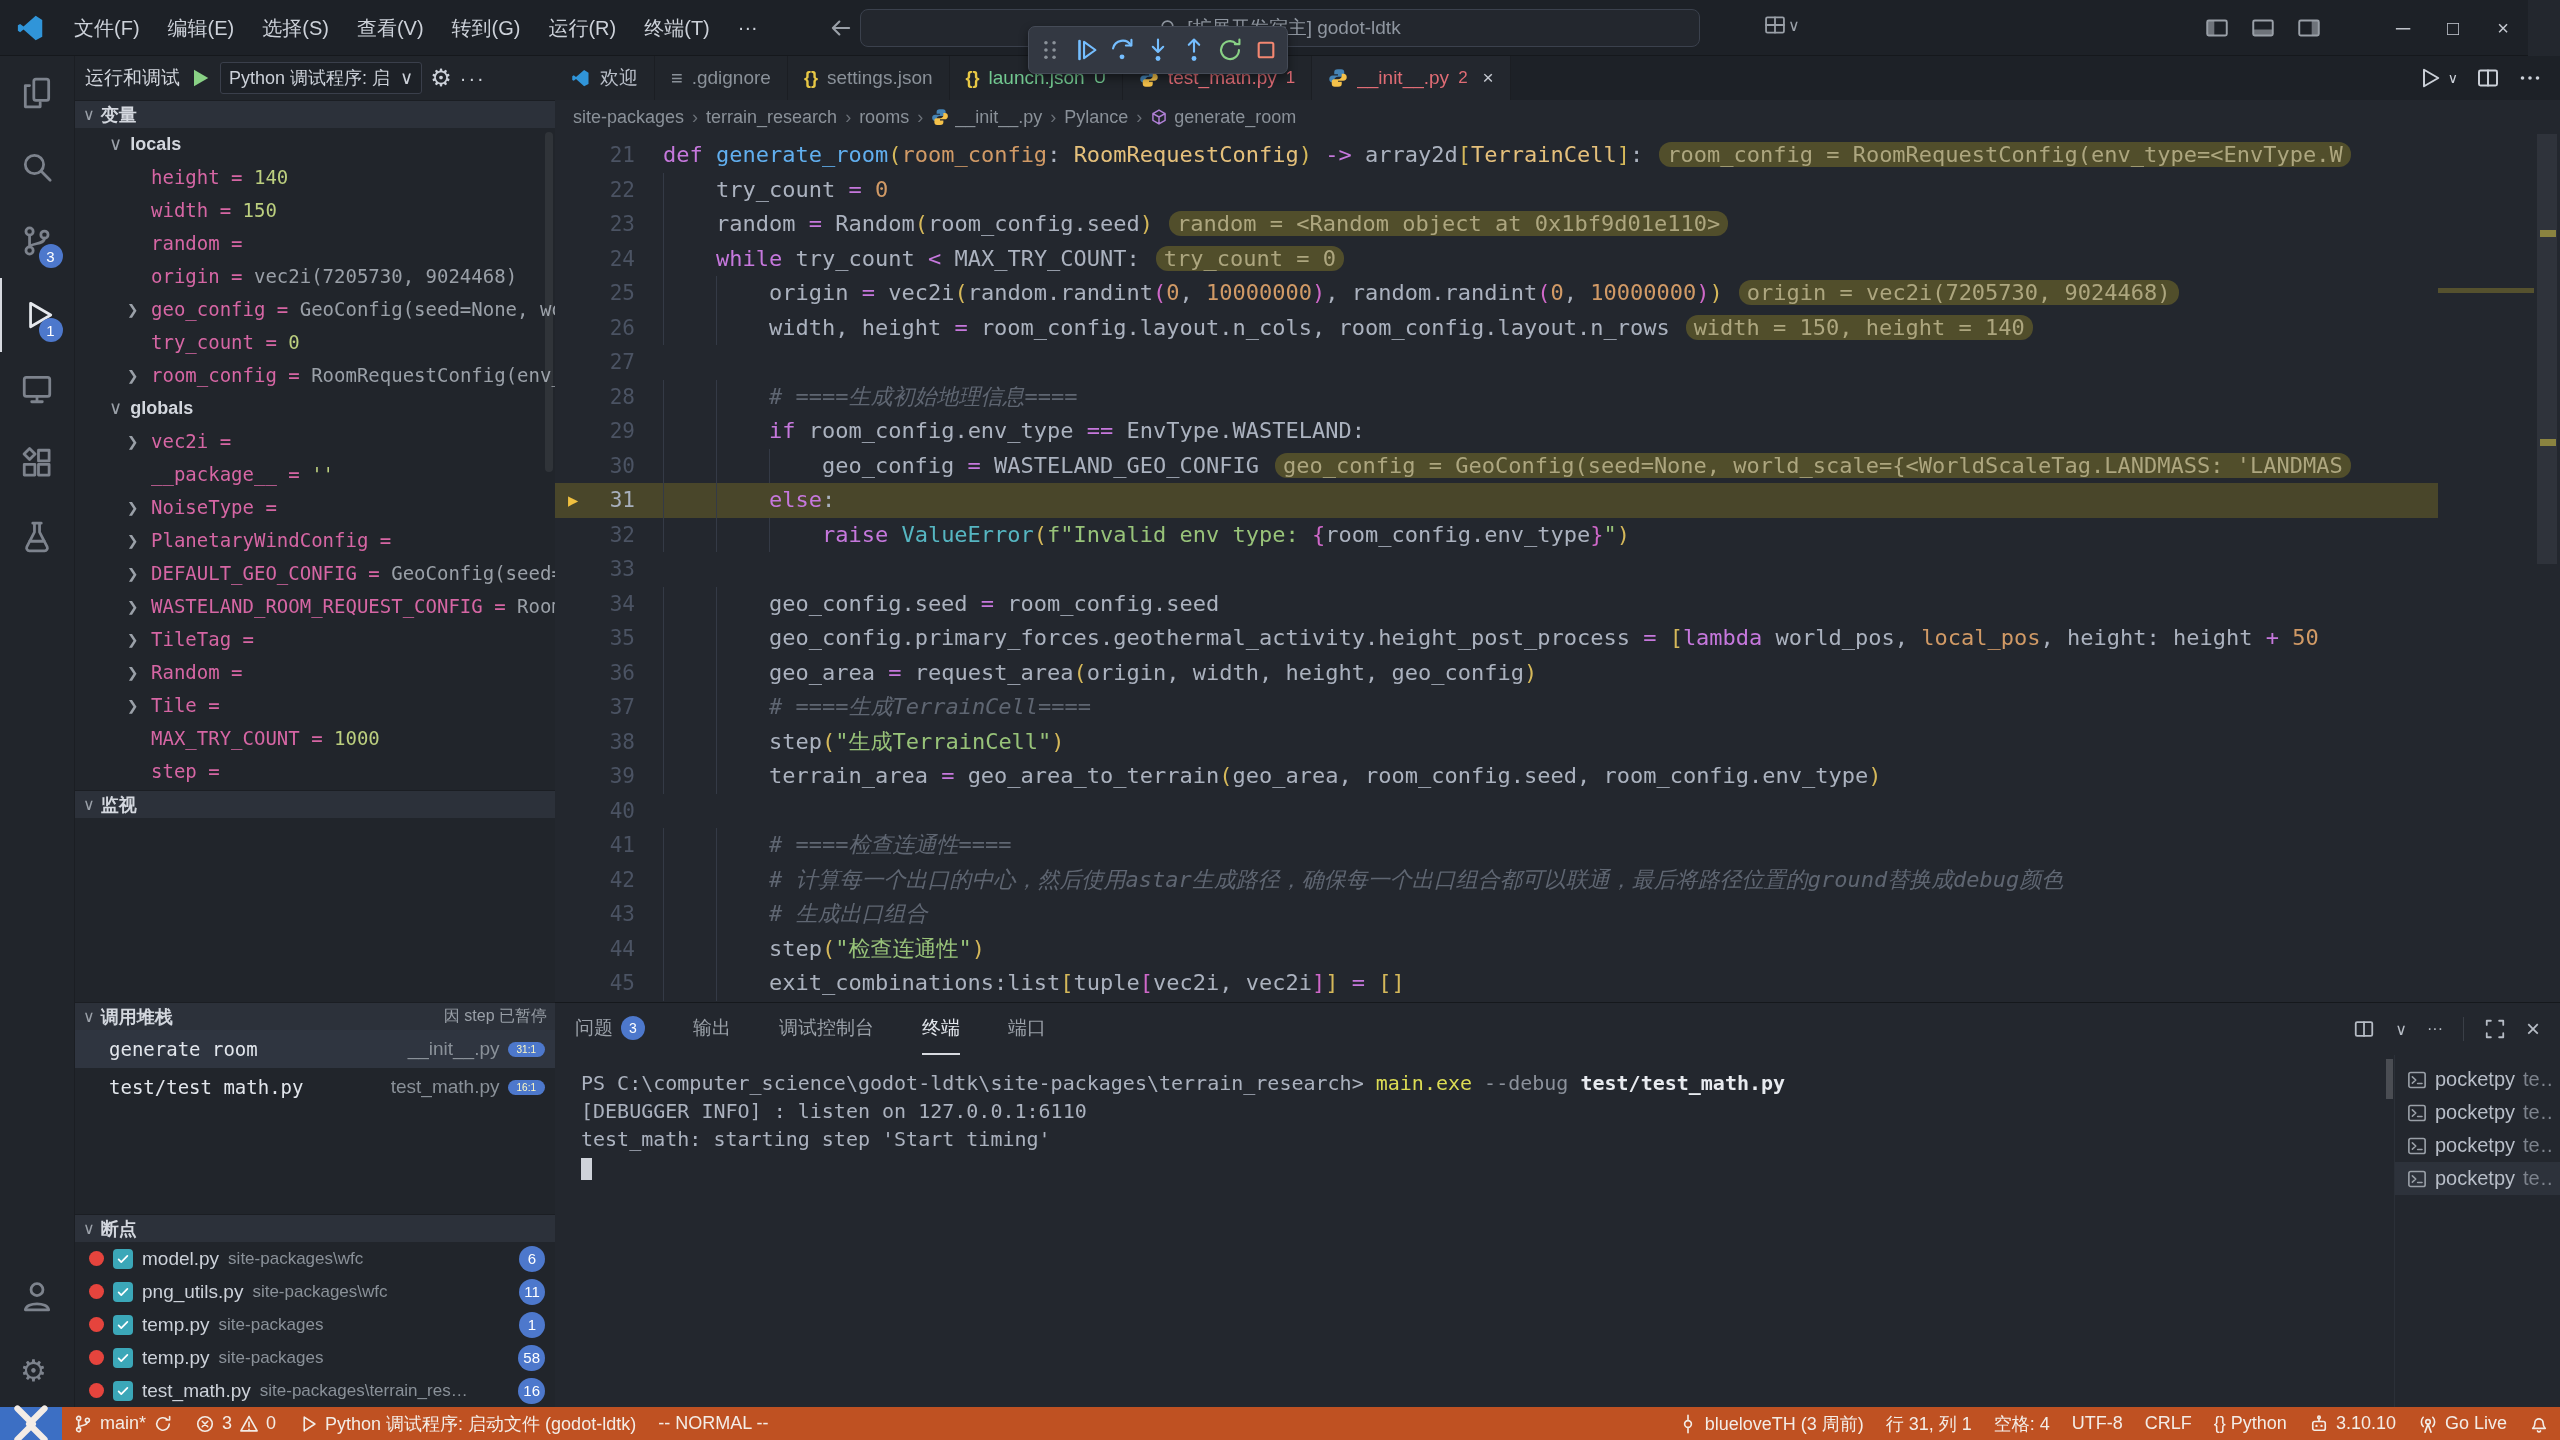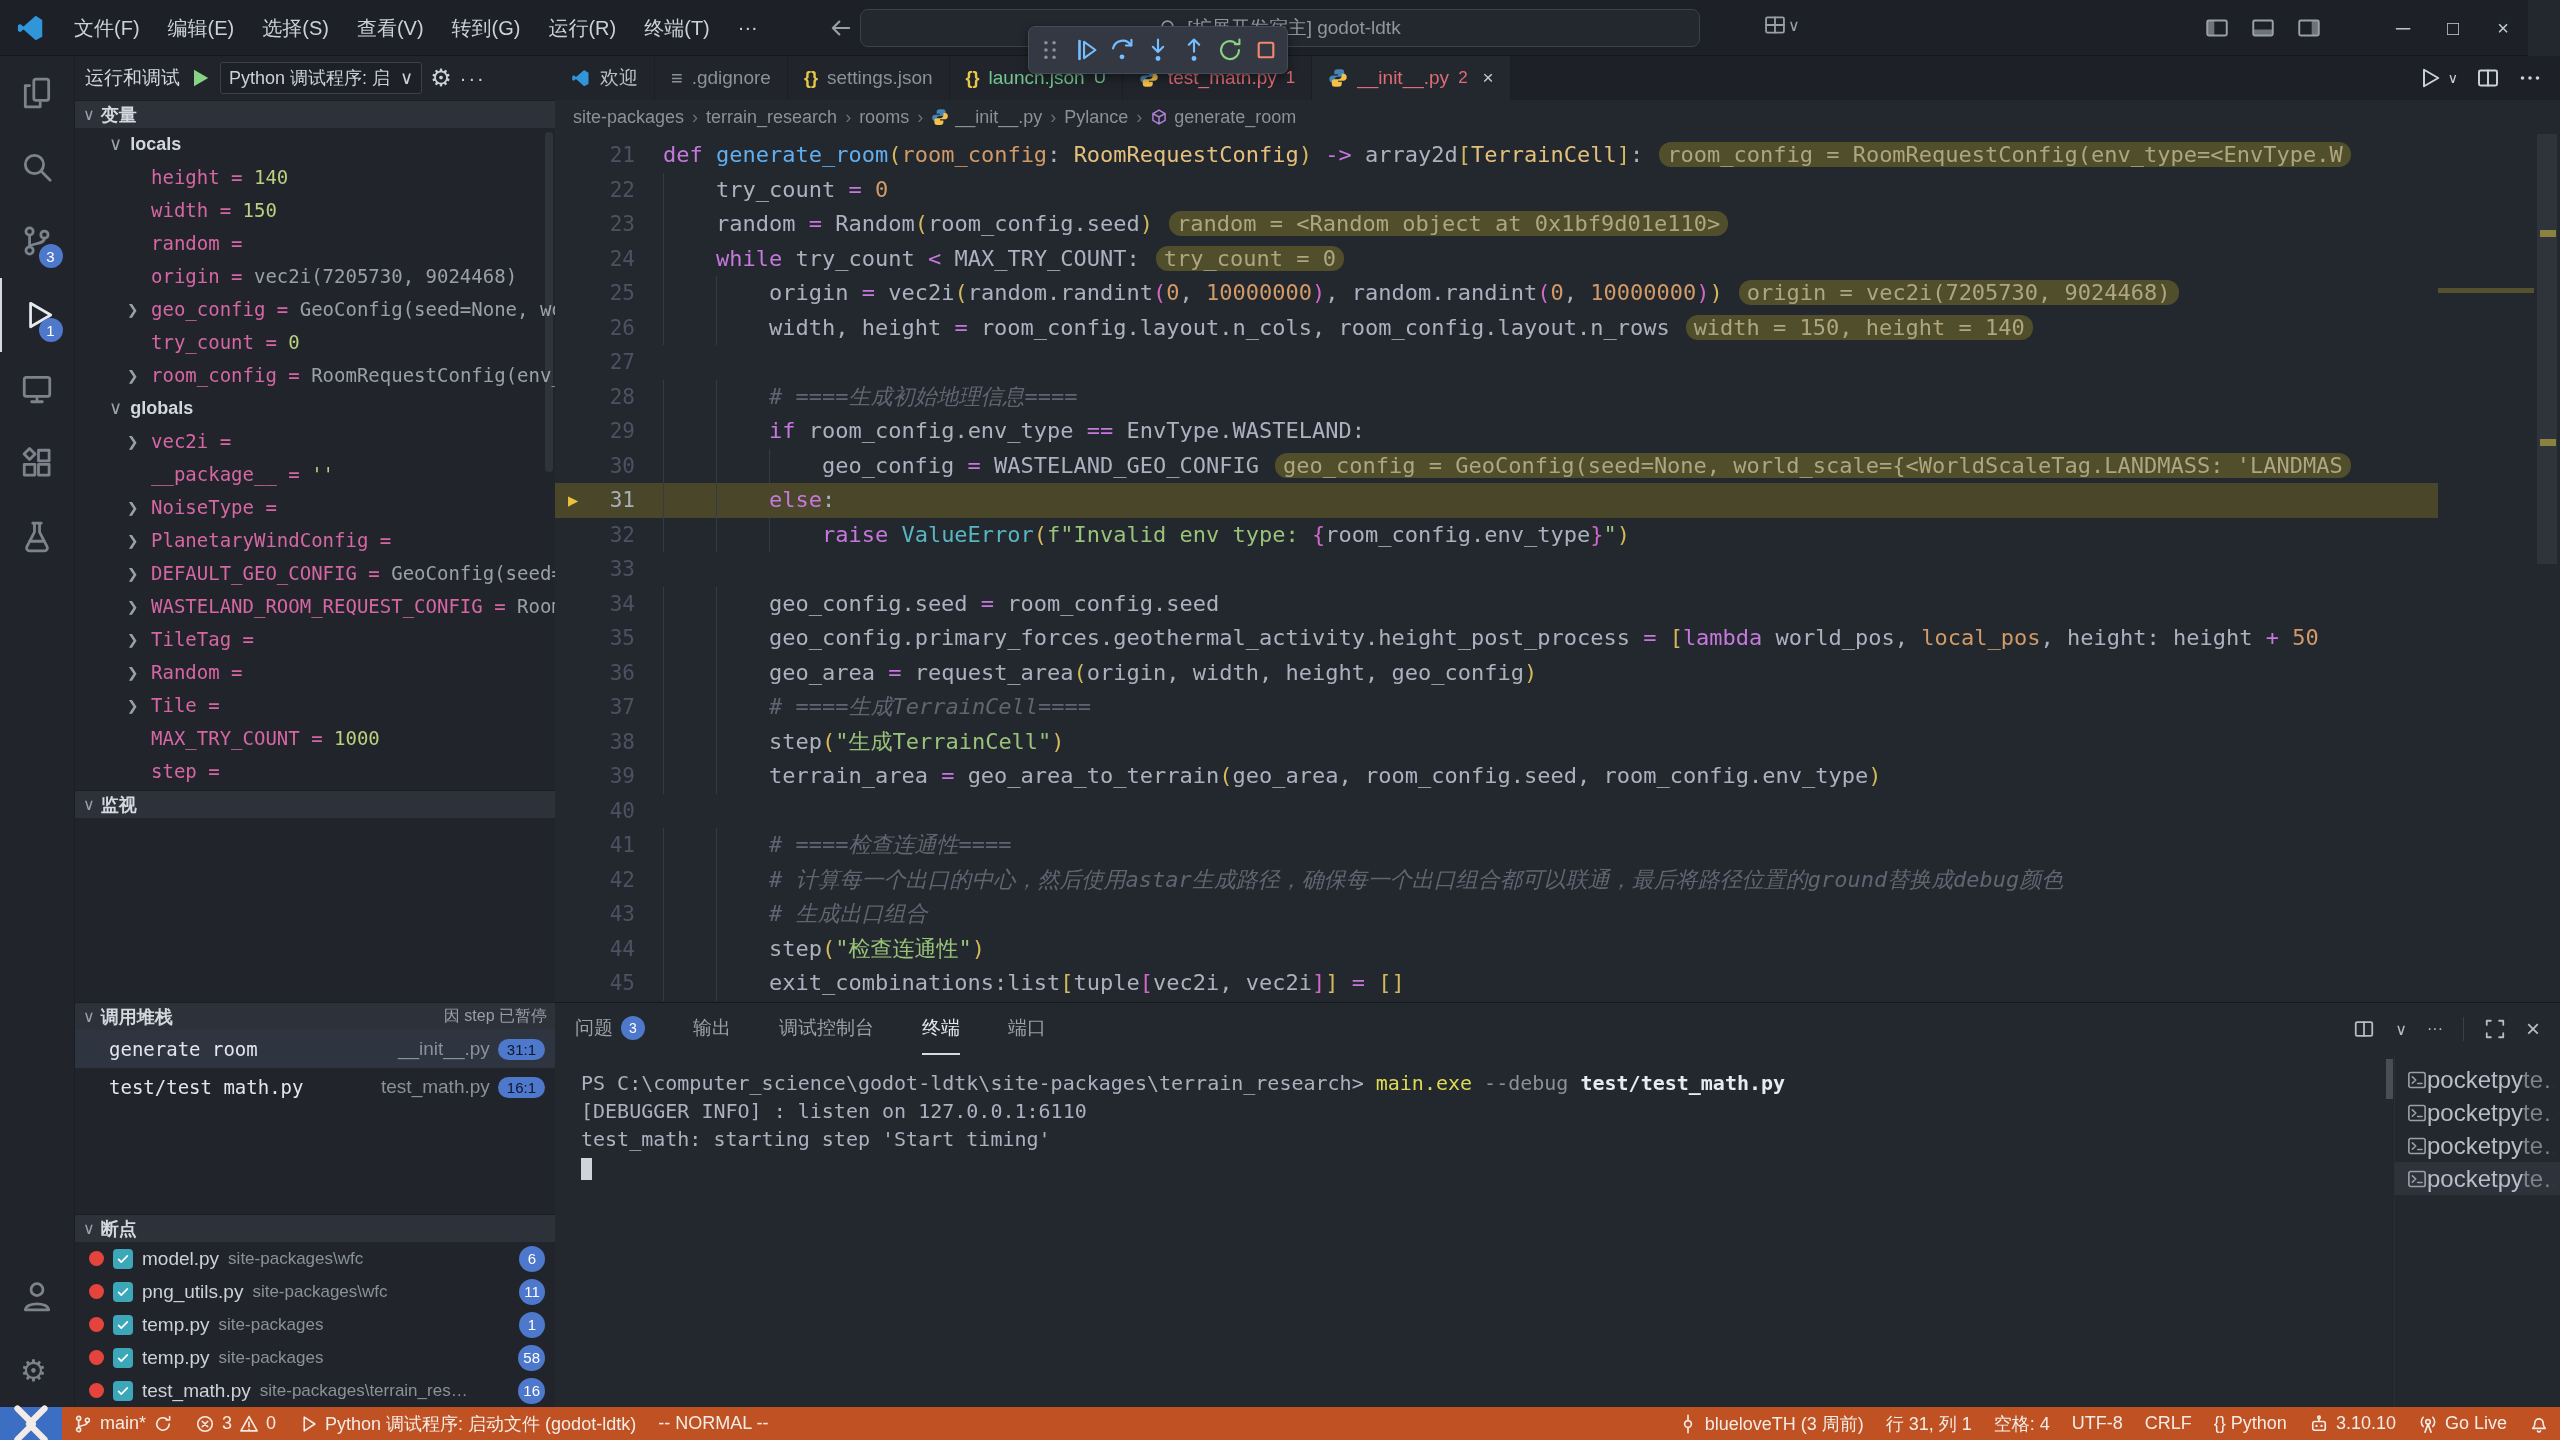--- a/index.html
+++ b/index.html
@@ -64,21 +64,21 @@
   .var-row{height:33px;line-height:33px;padding-left:76px;white-space:nowrap;overflow:hidden;}
   .var-row .expch{color:#9aa0a8;margin-left:-24px;margin-right:10px;display:inline-block;width:14px;}
   .vname{color:#d666a4;}.veq{color:#d666a4;}
   .vnum{color:#bccf7f;}.vobj{color:#9aa0a8;}
   .watch-body{flex:1 1 auto;min-height:120px;}
   .stack-body{height:184px;flex:none;}
   .frame{height:38px;display:flex;align-items:center;padding:0 10px 0 34px;font-size:19px;gap:8px;}
   .frame.sel{background:#2f3540;}
   .frame-fn{color:#e2e6ec;font-family:"DejaVu Sans Mono",monospace;white-space:nowrap;overflow:hidden;}
   .frame-file{margin-left:auto;color:#8a9199;white-space:nowrap;}
-  .frame-pos{background:#4d78cc;color:#0f172a;border-radius:12px;font-size:15px;padding:2px 9px;flex:none;}
+  .frame-pos{background:#4d78cc;color:#fef9c3;border-radius:12px;font-size:10px;padding:2px 9px;flex:none;}
   .bp-body{flex:none;}
   .bp-row{height:33px;display:flex;align-items:center;padding:0 10px 0 14px;gap:9px;font-size:19px;}
   .bp-dot{width:15px;height:15px;border-radius:50%;background:#e5443d;flex:none;}
   .bp-check{width:20px;height:20px;border-radius:4px;background:#3ba7b8;color:#fff;display:flex;align-items:center;
             justify-content:center;flex:none;}
   .bp-check .ico{width:14px;height:14px;}
   .bp-file{color:#ccd1d9;white-space:nowrap;}
   .bp-path{color:#8a9199;font-size:17px;white-space:nowrap;overflow:hidden;flex:1;}
   .bp-line{min-width:26px;height:26px;border-radius:13px;background:#4d78cc;color:#fff;font-size:15px;
            display:flex;align-items:center;justify-content:center;padding:0 5px;flex:none;}
@@ -135,21 +135,21 @@
   .panel-icons .ico{width:22px;height:22px;}
   .panel-icons .divider{width:1px;height:24px;background:#3a3f47;}
   .panel-body{display:flex;height:353px;}
   .terminal{flex:1;padding:14px 10px 0 26px;font-family:"DejaVu Sans Mono",monospace;font-size:20px;
             line-height:28px;color:#cfd3da;overflow:hidden;border-right:1px solid #2b3038;position:relative;}
   .tl{white-space:pre;}
   .yl{color:#dcdc54}.dm{color:#8b919b}.wb{color:#e8ebf0;font-weight:bold}
   .cursorblock{display:inline-block;width:11px;height:22px;background:#cfd3da;vertical-align:middle;}
   .term-scroll{position:absolute;right:1px;top:4px;width:7px;height:40px;background:rgba(255,255,255,.18);}
   .termlist{width:165px;flex:none;padding-top:8px;}
-  .term-row{height:33px;display:flex;align-items:center;padding:0 6px 0 12px;font-size:24px;color:#b8bec8;}
+  .term-row{height:33px;display:flex;align-items:center;gap:8px;padding:0 6px 0 12px;font-size:20px;color:#b8bec8;}
   .term-row.sel{background:#2d323b;}
   .term-row .ico{width:20px;height:20px;color:#9aa0a8;flex:none;}
   .term-suffix{color:#7d838d;white-space:nowrap;overflow:hidden;}
   
   .statusbar{position:absolute;left:0;bottom:0;width:2560px;height:33px;background:#bf5122;display:flex;
              align-items:center;color:#f3ece6;font-size:18px;}
   .sb-chip{width:62px;height:33px;background:#3c6fc4;display:flex;align-items:center;justify-content:center;flex:none;}
   .sb-item{display:flex;align-items:center;gap:7px;padding:0 11px;height:33px;white-space:nowrap;}
   .sb-item .ico{width:20px;height:20px;}
   .sb-right{margin-left:auto;display:flex;align-items:center;}

